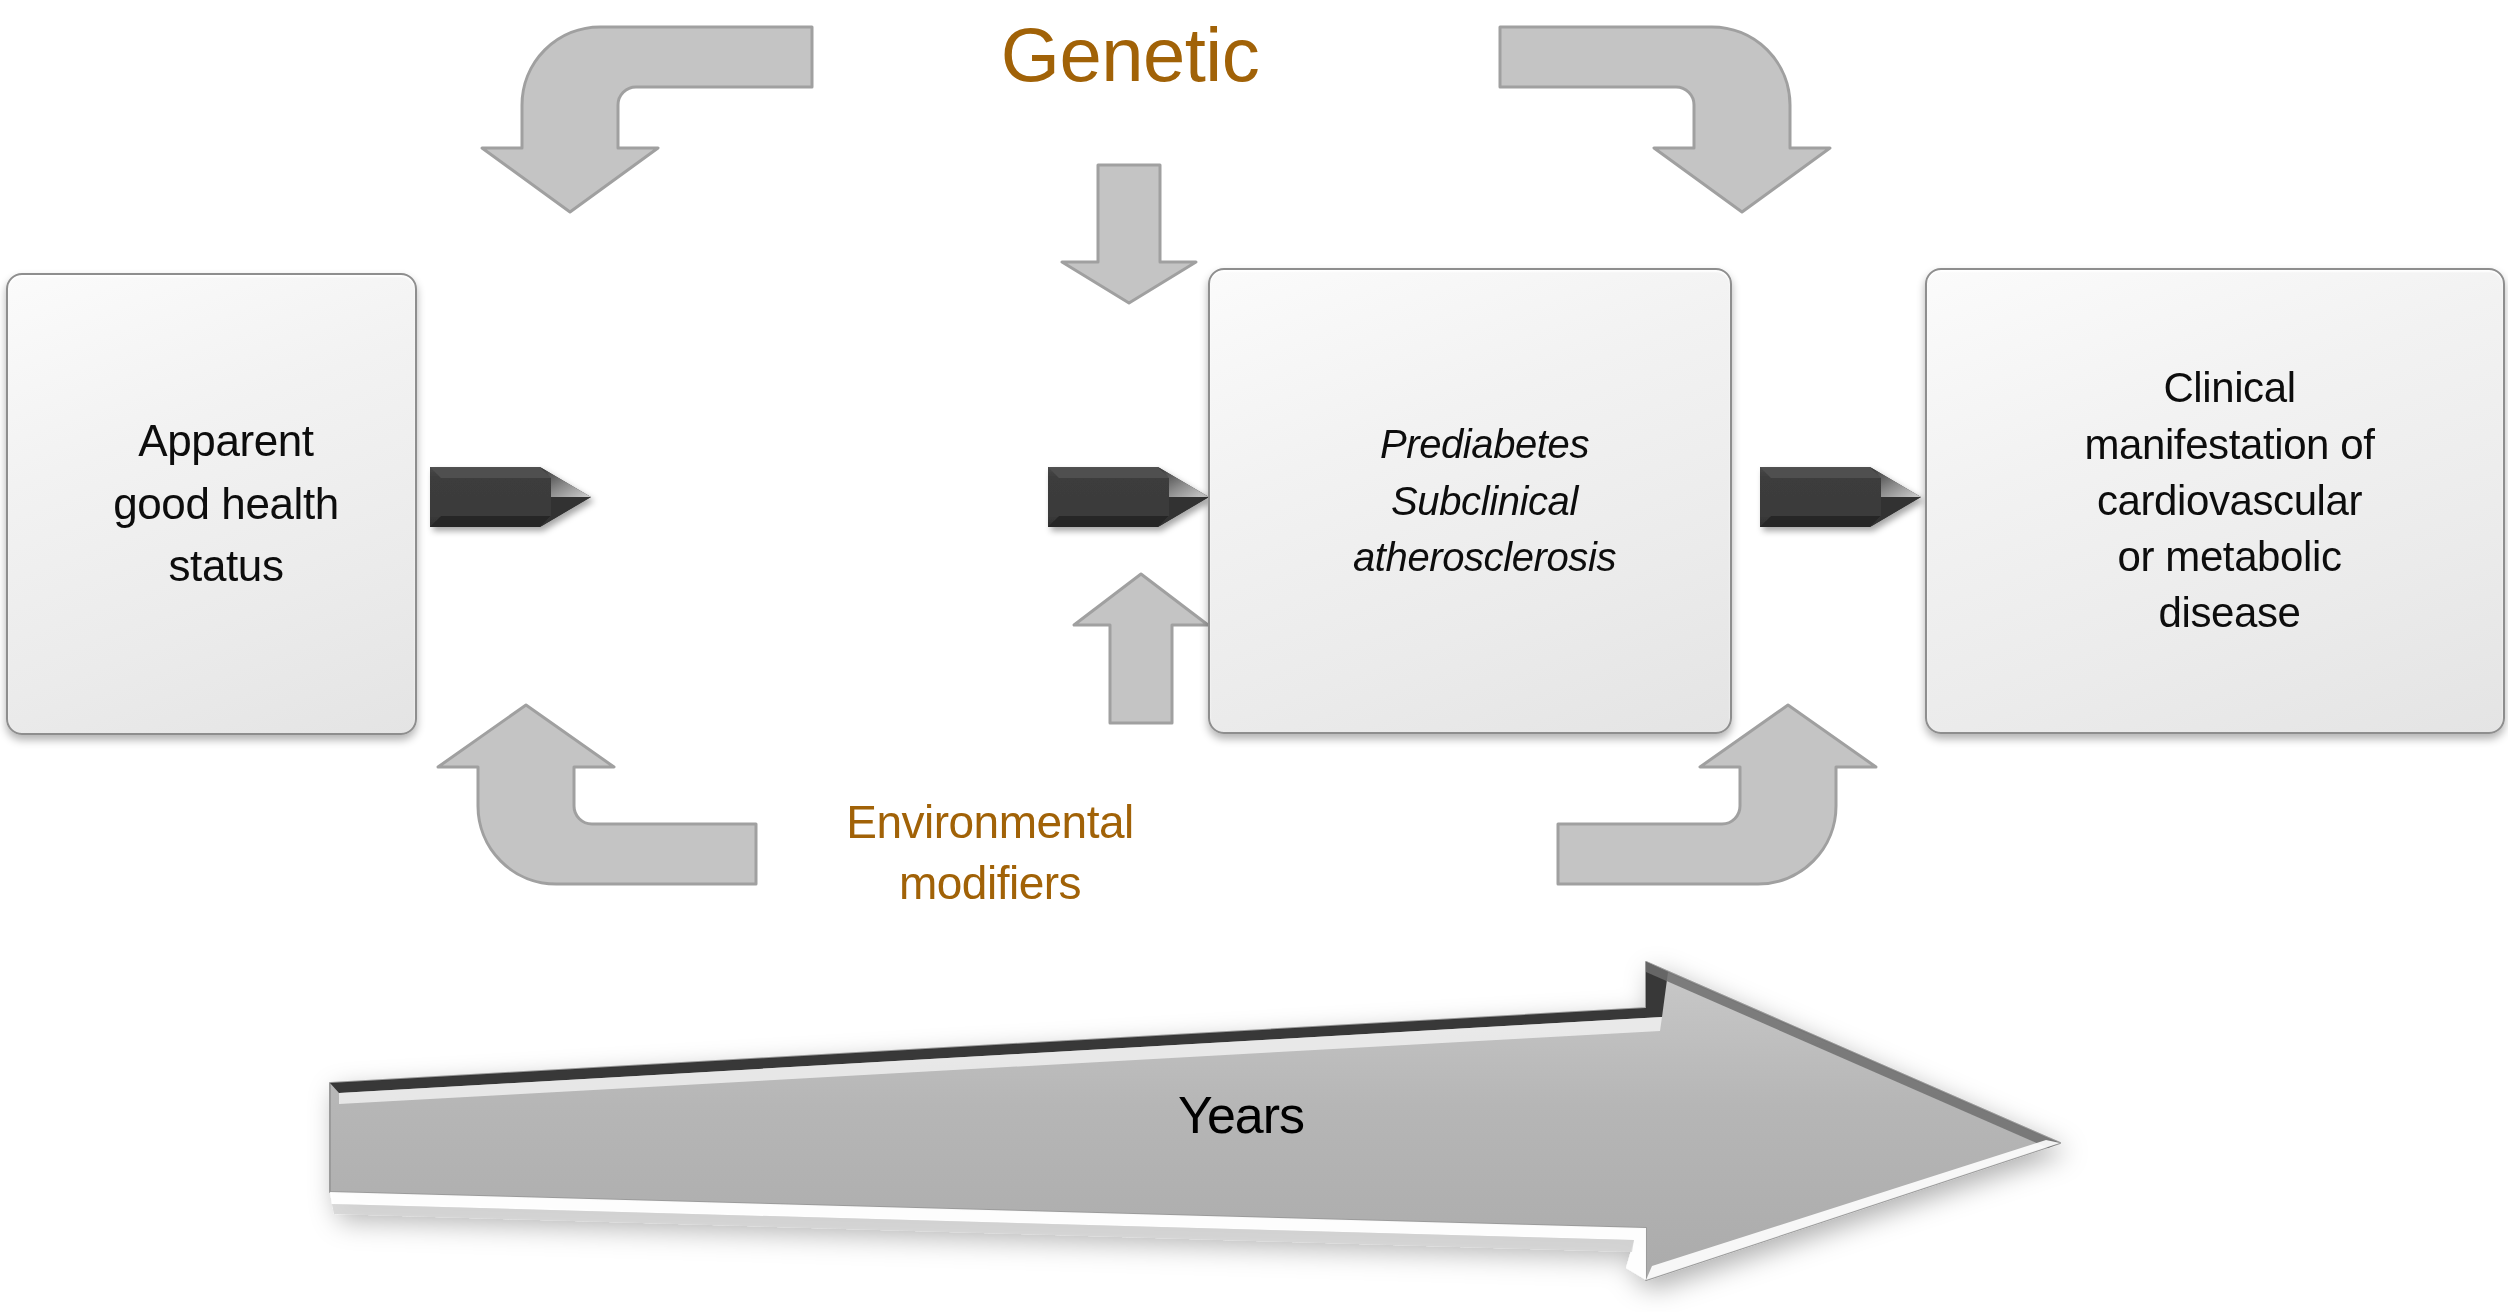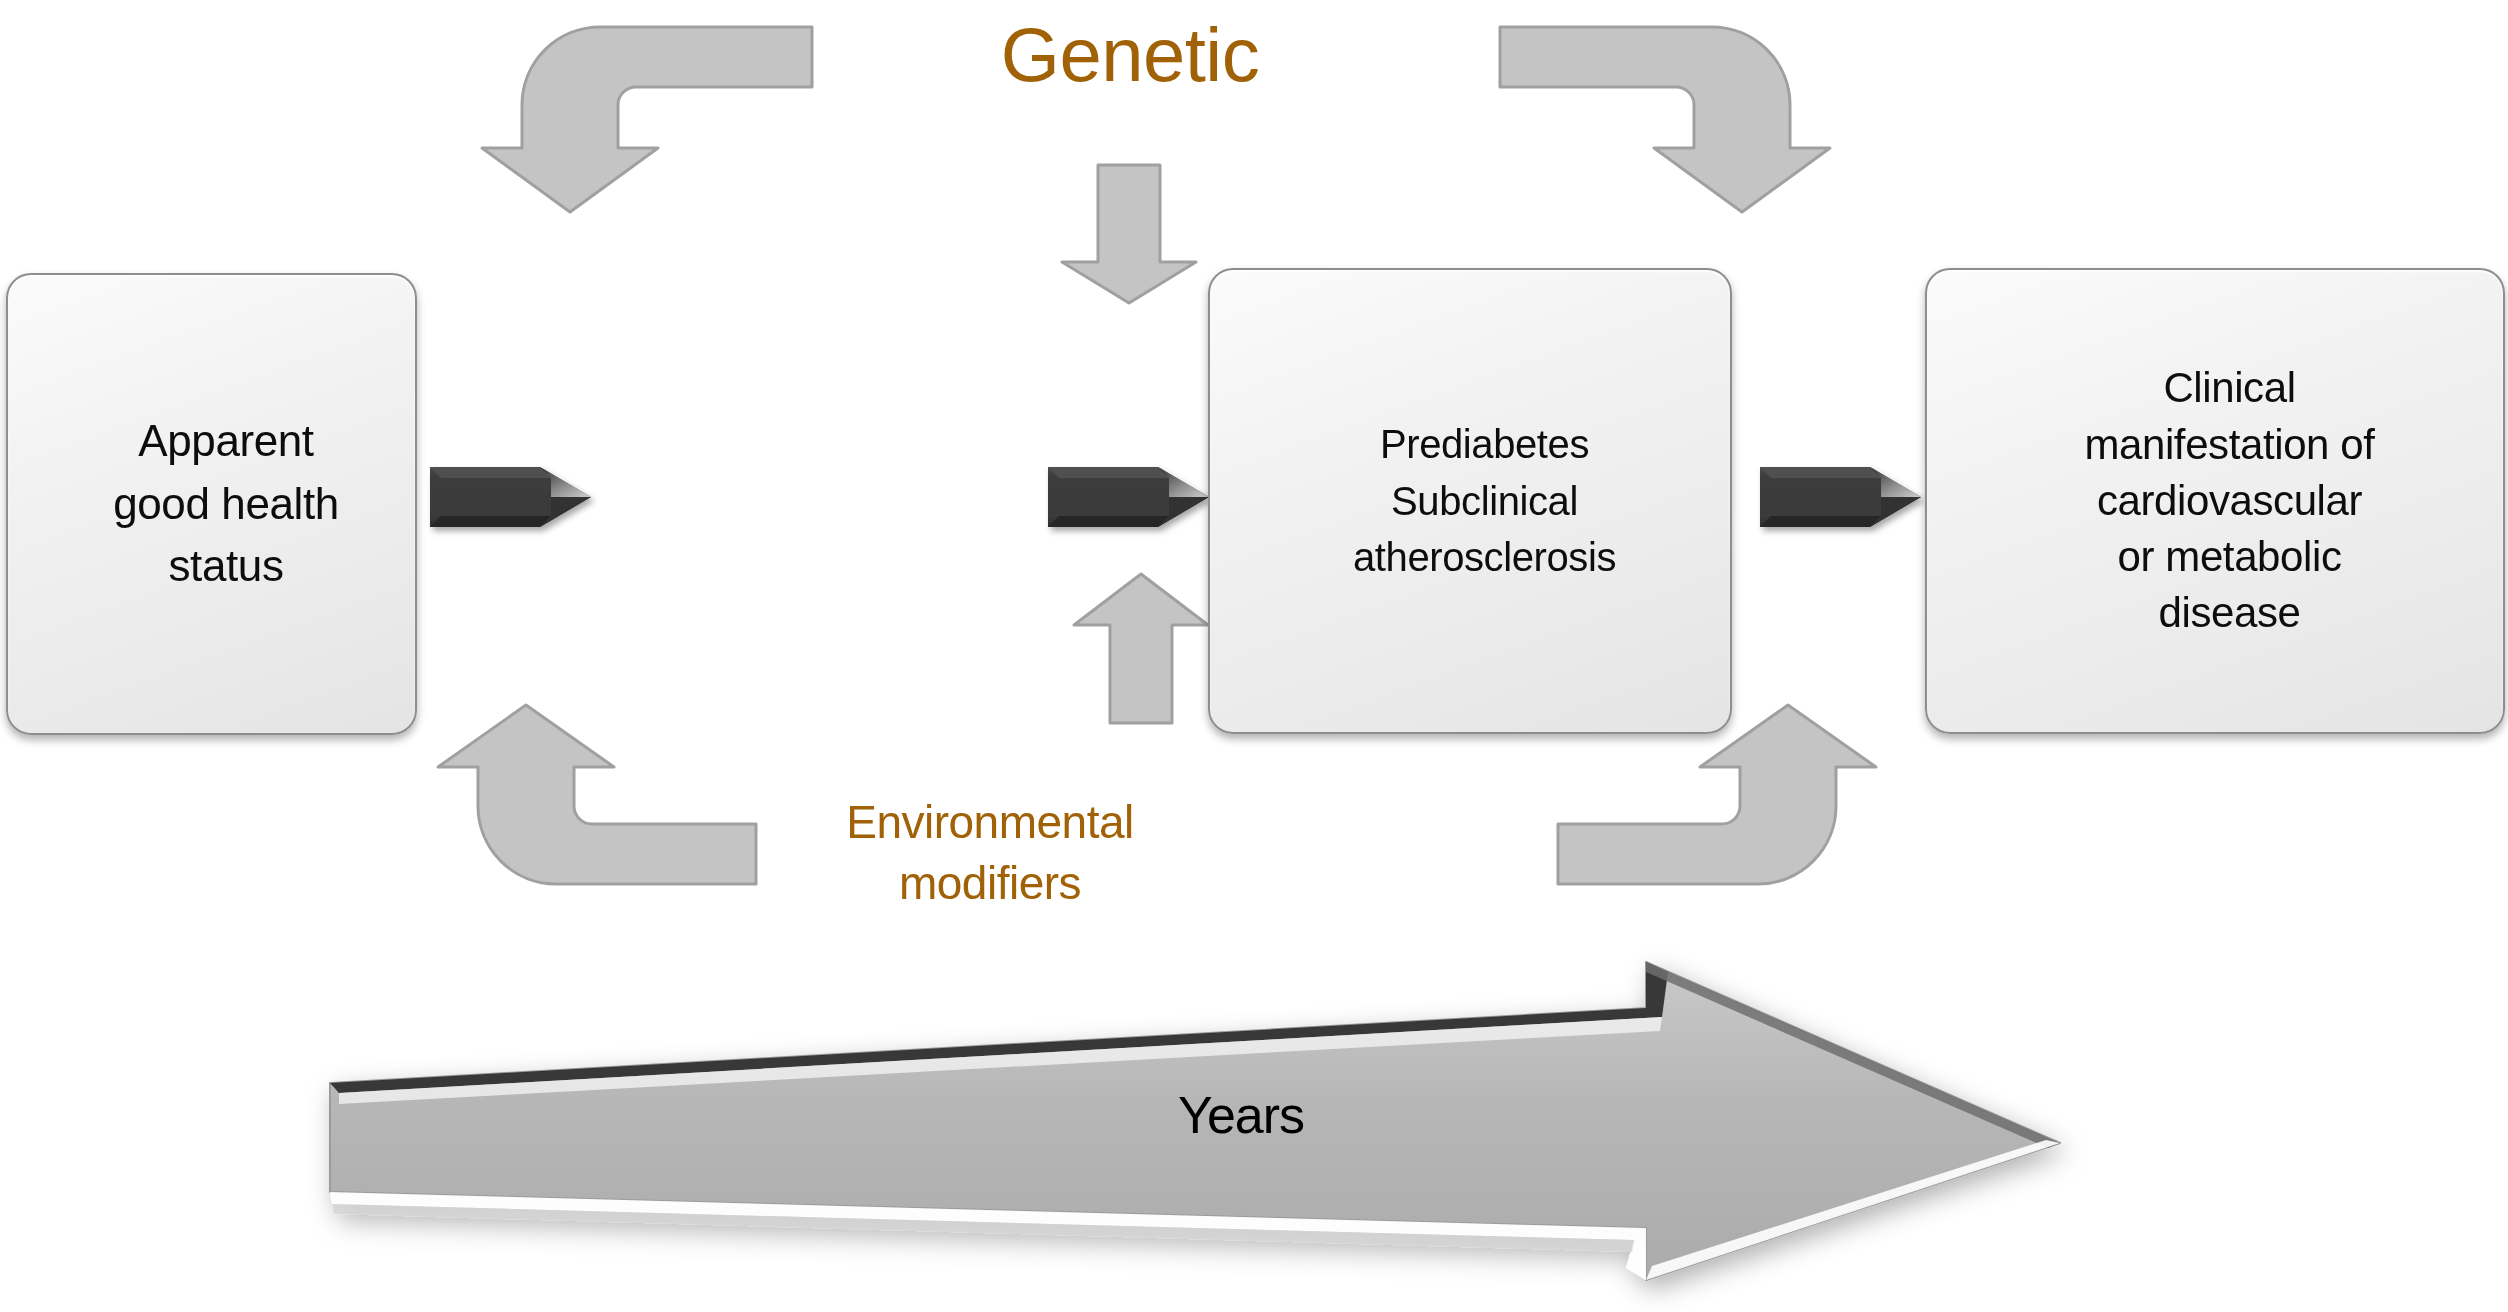--- a/index.html
+++ b/index.html
@@ -13,21 +13,21 @@
     height: 1312px;
     background: #ffffff;
     overflow: hidden;
     font-family: "Liberation Sans", sans-serif;
   }
 
   
   .node {
     position: absolute;
     box-sizing: border-box;
-    border-radius: 25px;
+    border-radius: 16px;
     border: 2px solid #8e8e8e;
     background: linear-gradient(160deg, #fbfbfb 0%, #f2f2f2 35%, #ebebeb 70%, #e4e4e4 100%);
     box-shadow: 0 5px 9px rgba(0,0,0,0.30),
                 inset 0 2px 2px rgba(255,255,255,0.95);
     display: flex;
     align-items: center;
     justify-content: center;
     padding-left: 29px;
   }
   .node-text {
@@ -239,21 +239,21 @@
   <div class="node" style="left:6px; top:273px; width:411px; height:462px;">
     <div class="node-text" style="font-size:44px;">
       <span class="ln">Apparent</span>
       <span class="ln">good health</span>
       <span class="ln">status</span>
     </div>
   </div>
 
 
   <div class="node" style="left:1208px; top:268px; width:524px; height:466px;">
-    <div class="node-text" style="font-size:40px;">
+    <div class="node-text" style="font-size:40px;font-style:italic;">
       <span class="ln">Prediabetes</span>
       <span class="ln">Subclinical</span>
       <span class="ln">atherosclerosis</span>
     </div>
   </div>
 
   <div class="node" style="left:1925px; top:268px; width:580px; height:466px;">
     <div class="node-text" style="font-size:42px; line-height:1.34;">
       <span class="ln">Clinical</span>
       <span class="ln">manifestation of</span>

